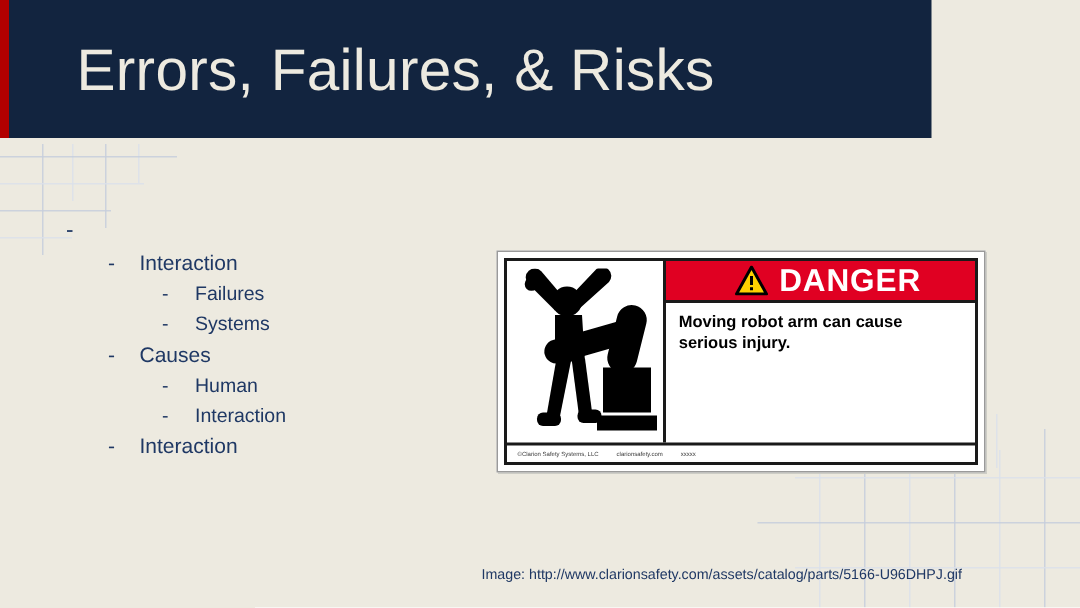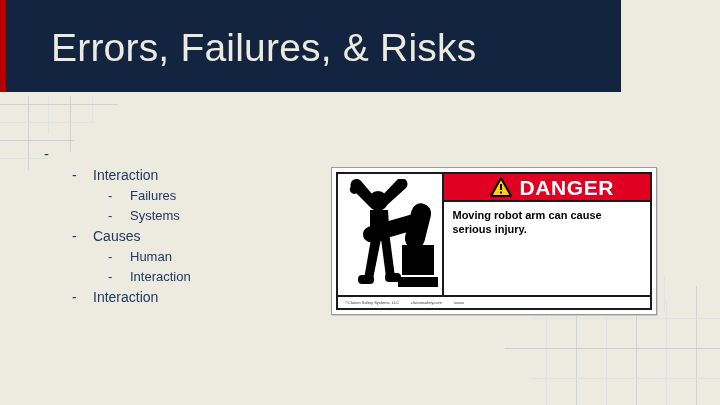--- a/index.html
+++ b/index.html
@@ -308,14 +308,15 @@
 
       <div id="sign-footer">
         <span>©Clarion Safety Systems, LLC</span>
         <span>clarionsafety.com</span>
         <span>xxxxx</span>
       </div>
 
     </div>
   </div>
 
+  <div id="source-caption">Image: http://www.clarionsafety.com/assets/catalog/parts/5166-U96DHPJ.gif</div>
 
 </div>
 
 </body></html>

